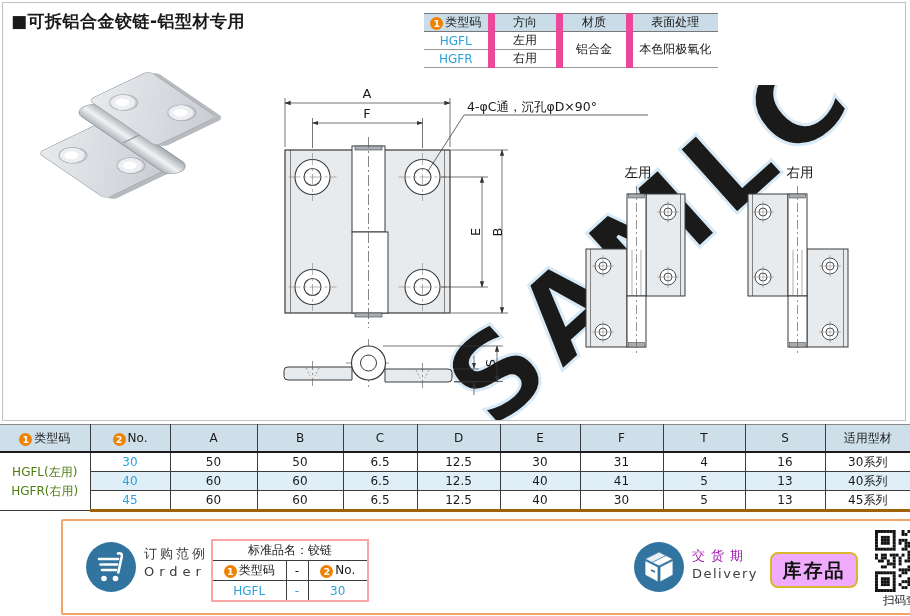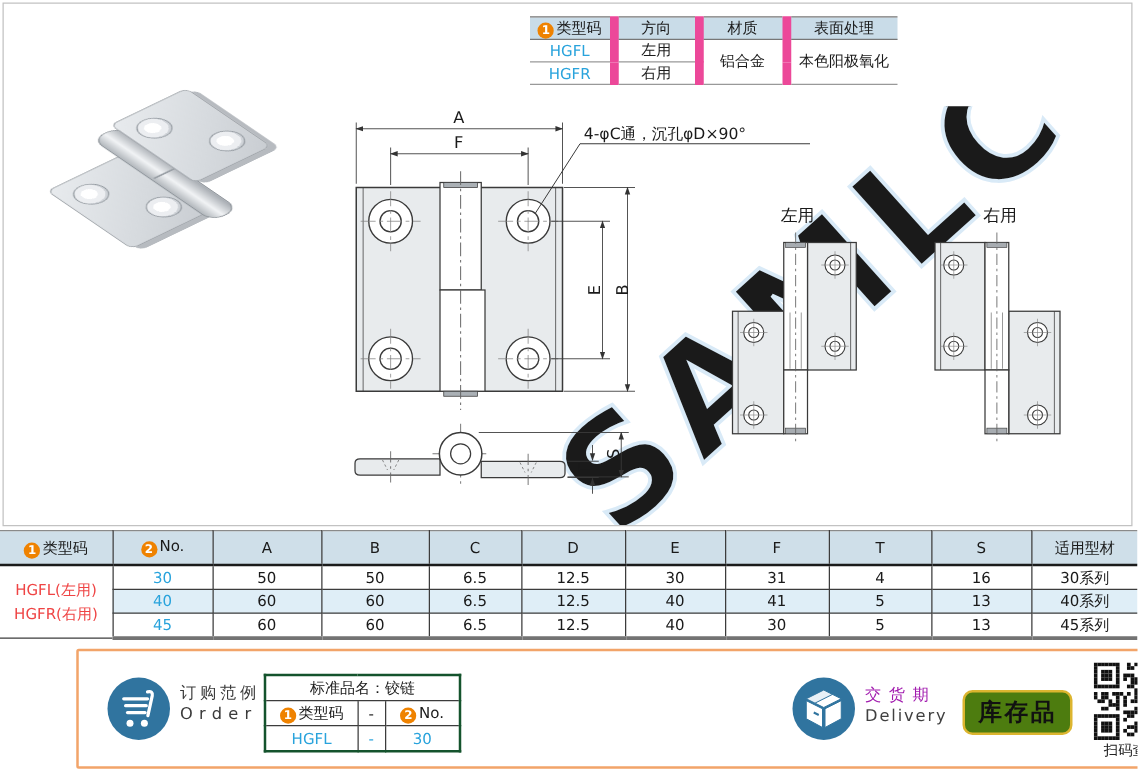--- a/index.html
+++ b/index.html
@@ -36,42 +36,43 @@
   svg text{font-family:"DejaVu Sans","Liberation Sans",sans-serif;fill:#1a1a1a;}
   
   .main-table{position:absolute;left:0;top:424px;width:910px;border-collapse:collapse;
               font-size:12px;text-align:center;table-layout:fixed;}
   .main-table th{background:#cfdfe9;height:24px;font-weight:normal;
                  border:1px solid #3c3c3c;border-top:1px solid #8a8a8a;border-bottom:2px solid #1b1b1b;}
   .main-table td{border:1px solid #3c3c3c;height:18px;background:#fff;padding:0;}
   .main-table tr.alt td{background:#dfeef7;}
   .main-table th:first-child,.main-table td:first-child{border-left:none;}
   .main-table th:last-child,.main-table td:last-child{border-right:none;}
-  .main-table tbody tr:last-child td{border-bottom:3px solid #737373;margin-top:36px;}
-  .type-cell{background:#fff !important;color:#ef4444;line-height:1.55;}
+  .main-table tbody tr:last-child td{border-bottom:3px solid #a16207;margin-top:36px;}
+  .type-cell{background:#fff !important;color:#4d7c0f;line-height:1.55;}
   
   .order-box{position:absolute;left:17px;top:519px;width:900px;height:92px;border:2px solid #f2a469;border-radius:2px;background:#fff;margin-left:44px;}
   .order-cn{position:absolute;left:81px;top:24px;font-size:13px;letter-spacing:3px;color:#3a3a3a;}
   .order-en{position:absolute;left:81px;top:43px;font-size:13px;letter-spacing:5px;color:#3a3a3a;text-align:center;}
   .icon-circle{position:absolute;width:52px;height:52px;}
   .mini-table{position:absolute;left:148px;top:18px;border-collapse:collapse;font-size:12px;text-align:center;
-              border:2px solid #14532d;background:#fff;table-layout:fixed;}
+              border:2px solid #fca5a5;background:#fff;table-layout:fixed;}
   .mini-table td{border:1px solid #3c3c3c;height:19px;padding:0 3px;}
   .deliv-cn{position:absolute;left:629px;top:26px;font-size:13px;letter-spacing:6px;color:#a21caf;}
   .deliv-en{position:absolute;left:629px;top:45px;font-size:13px;letter-spacing:1.5px;color:#404040;}
   .stock-badge{position:absolute;left:707px;top:31px;width:84px;height:32px;line-height:32px;
-               border:2px solid #dcb52f;border-radius:8px;background:#4d7c0f;text-align:center;
+               border:2px solid #dcb52f;border-radius:8px;background:#f0abfc;text-align:center;
                font-size:19px;font-weight:bold;letter-spacing:2px;color:#111;}
   .qr{position:absolute;left:812px;top:9px;}
   .qr-label{position:absolute;left:810px;top:72px;width:66px;text-align:center;font-size:11.5px;color:#222;}
 </style>
 </head>
 <body>
 
 <div class="top-frame">
+  <div class="page-title">■可拆铝合金铰链-铝型材专用</div>
 
   <div class="photo">
     <div class="photo-scene">
       <div class="leaf" style="left:0;top:46px;">
         <div class="hole" style="left:9px;top:11px;"></div>
         <div class="hole" style="left:42px;top:62px;"></div>
       </div>
       <div class="barrel"></div>
       <div class="leaf" style="left:98px;top:8px;">
         <div class="hole" style="left:9px;top:11px;"></div>

